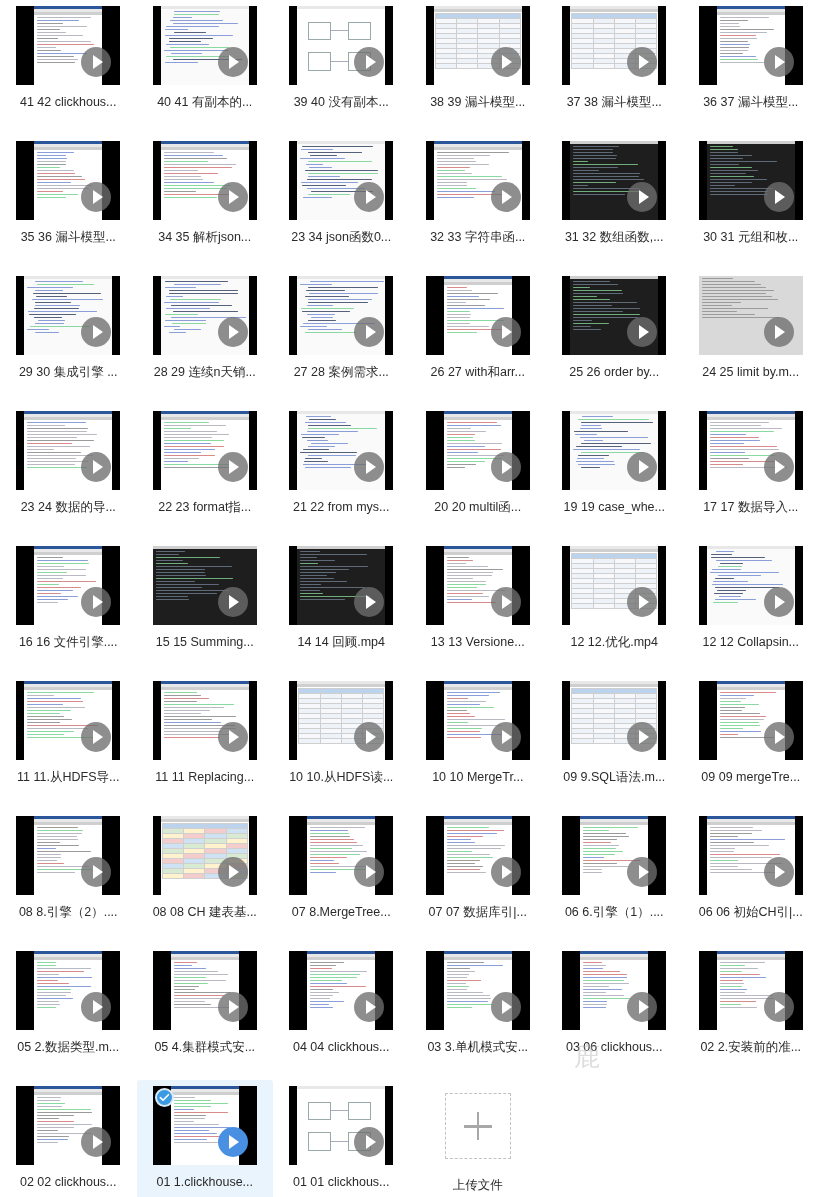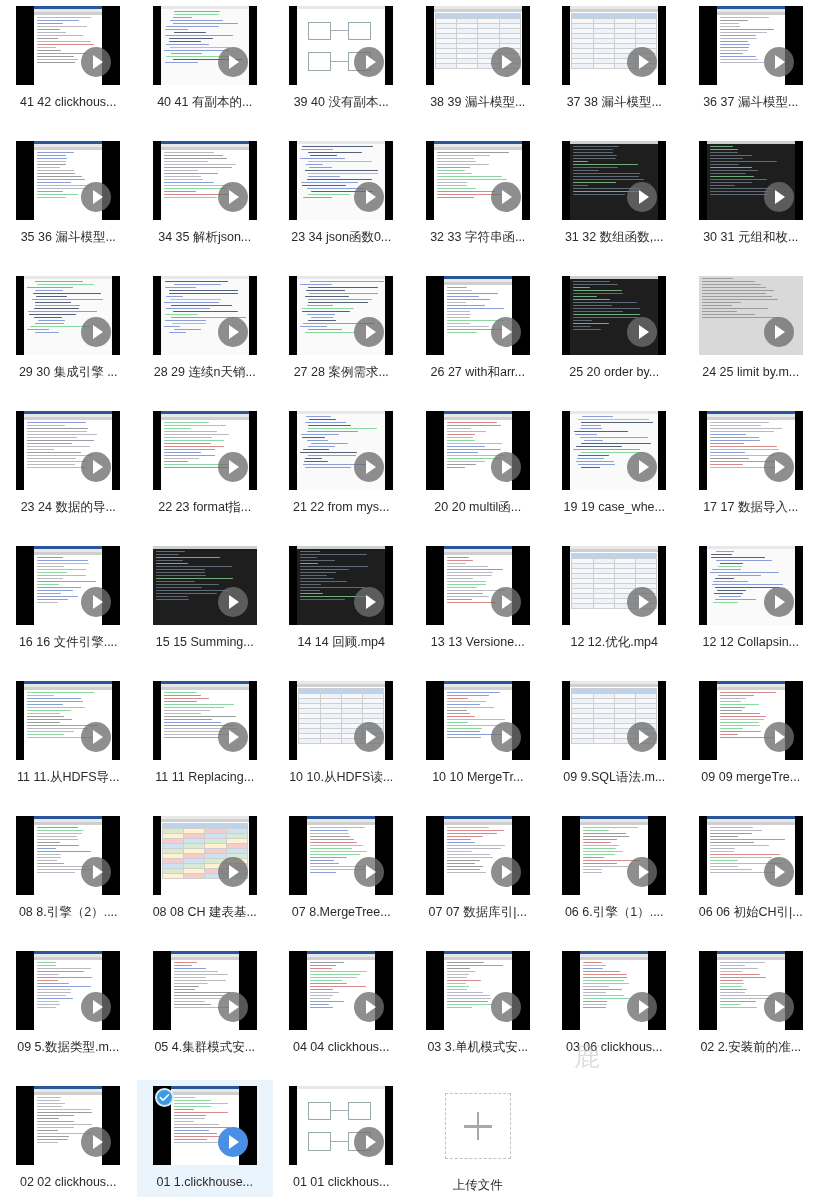--- a/index.html
+++ b/index.html
@@ -774,21 +774,21 @@
             <div class="ln " style="width:23%"></div>
             <div class="ln g" style="width:43%"></div>
             <div class="ln " style="width:22%"></div>
             <div class="ln " style="width:34%"></div>
           </div>
         </div>
         <div class="play">
           <div class="tri"></div>
         </div>
       </div>
-      <div class="caption">25 20 order by...</div>
+      <div class="caption">25 26 order by...</div>
     </div>
     <div class="tile">
       <div class="thumb-wrap">
         <div class="shot full gray">
           <div class="shot-body">
             <div class="ln k" style="width:32%"></div>
             <div class="ln k" style="width:54%"></div>
             <div class="ln k" style="width:60%"></div>
             <div class="ln k" style="width:66%"></div>
             <div class="ln k" style="width:74%"></div>
@@ -1785,21 +1785,21 @@
             <div class="ln b" style="width:58%"></div>
             <div class="ln " style="width:35%"></div>
             <div class="ln " style="width:37%"></div>
             <div class="ln g" style="width:30%"></div>
           </div>
         </div>
         <div class="play">
           <div class="tri"></div>
         </div>
       </div>
-      <div class="caption">09 5.数据类型.m...</div>
+      <div class="caption">05 2.数据类型.m...</div>
     </div>
     <div class="tile">
       <div class="thumb-wrap">
         <div class="shot">
           <div class="shot-bar blue"></div>
           <div class="shot-bar gray"></div>
           <div class="shot-bar dgray"></div>
           <div class="shot-body">
             <div class="ln r" style="width:37%"></div>
             <div class="ln b" style="width:30%"></div>

